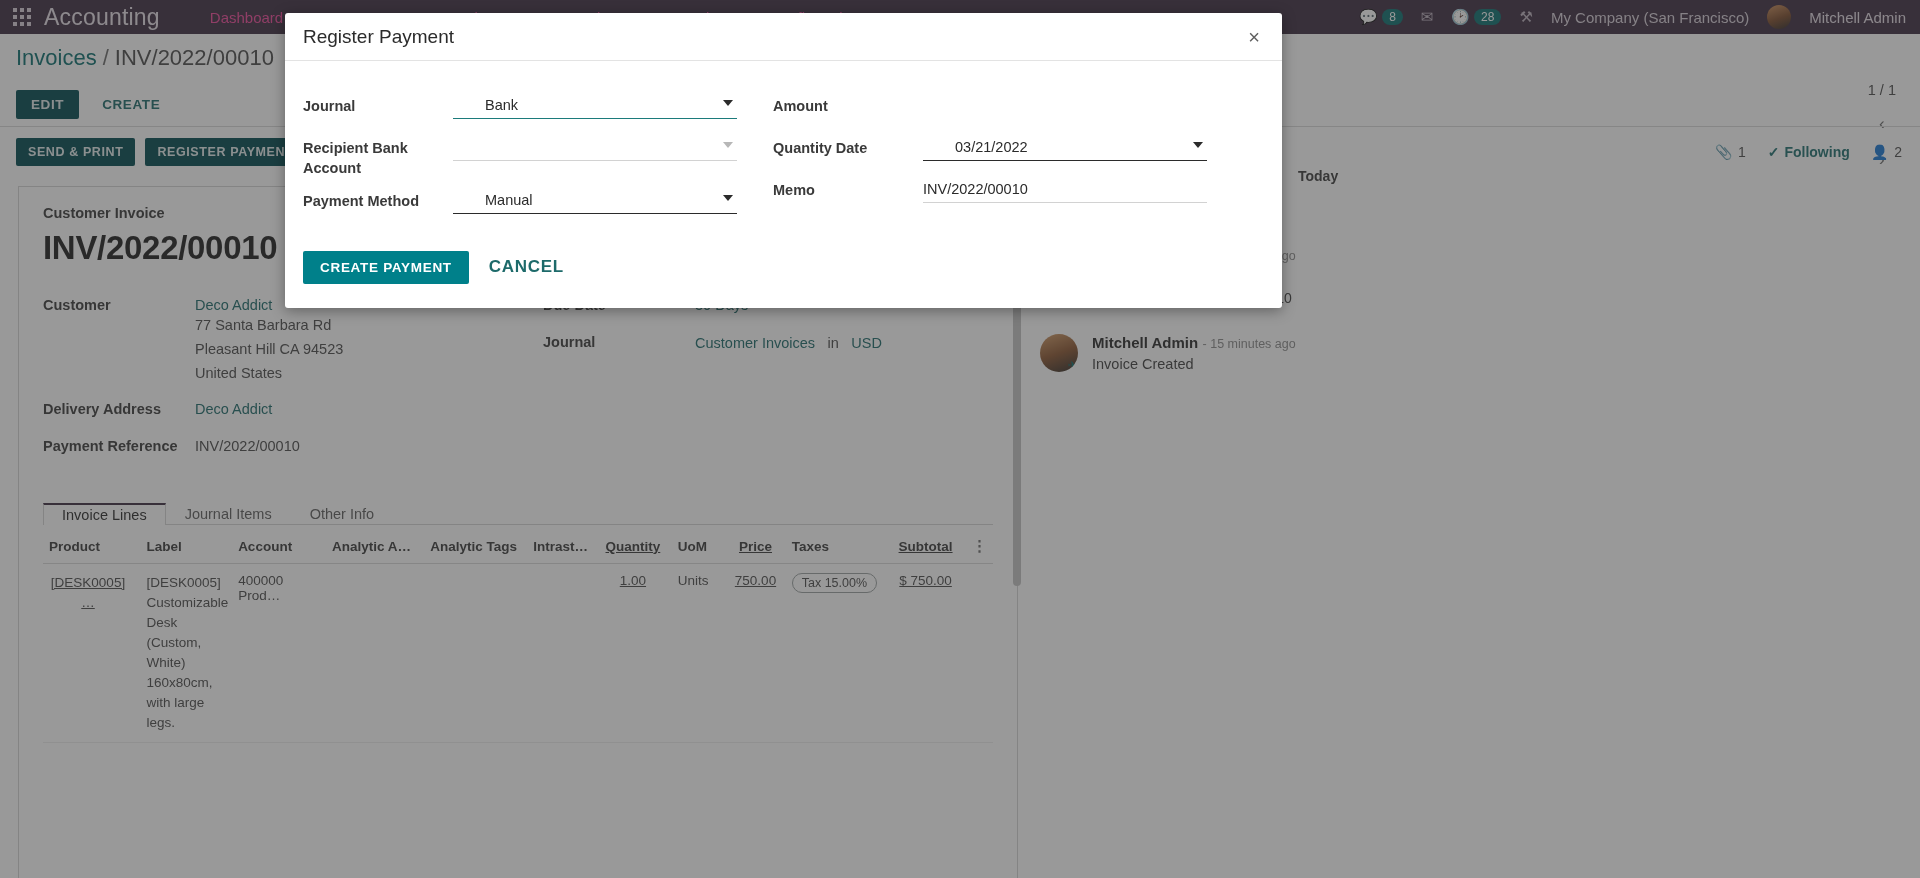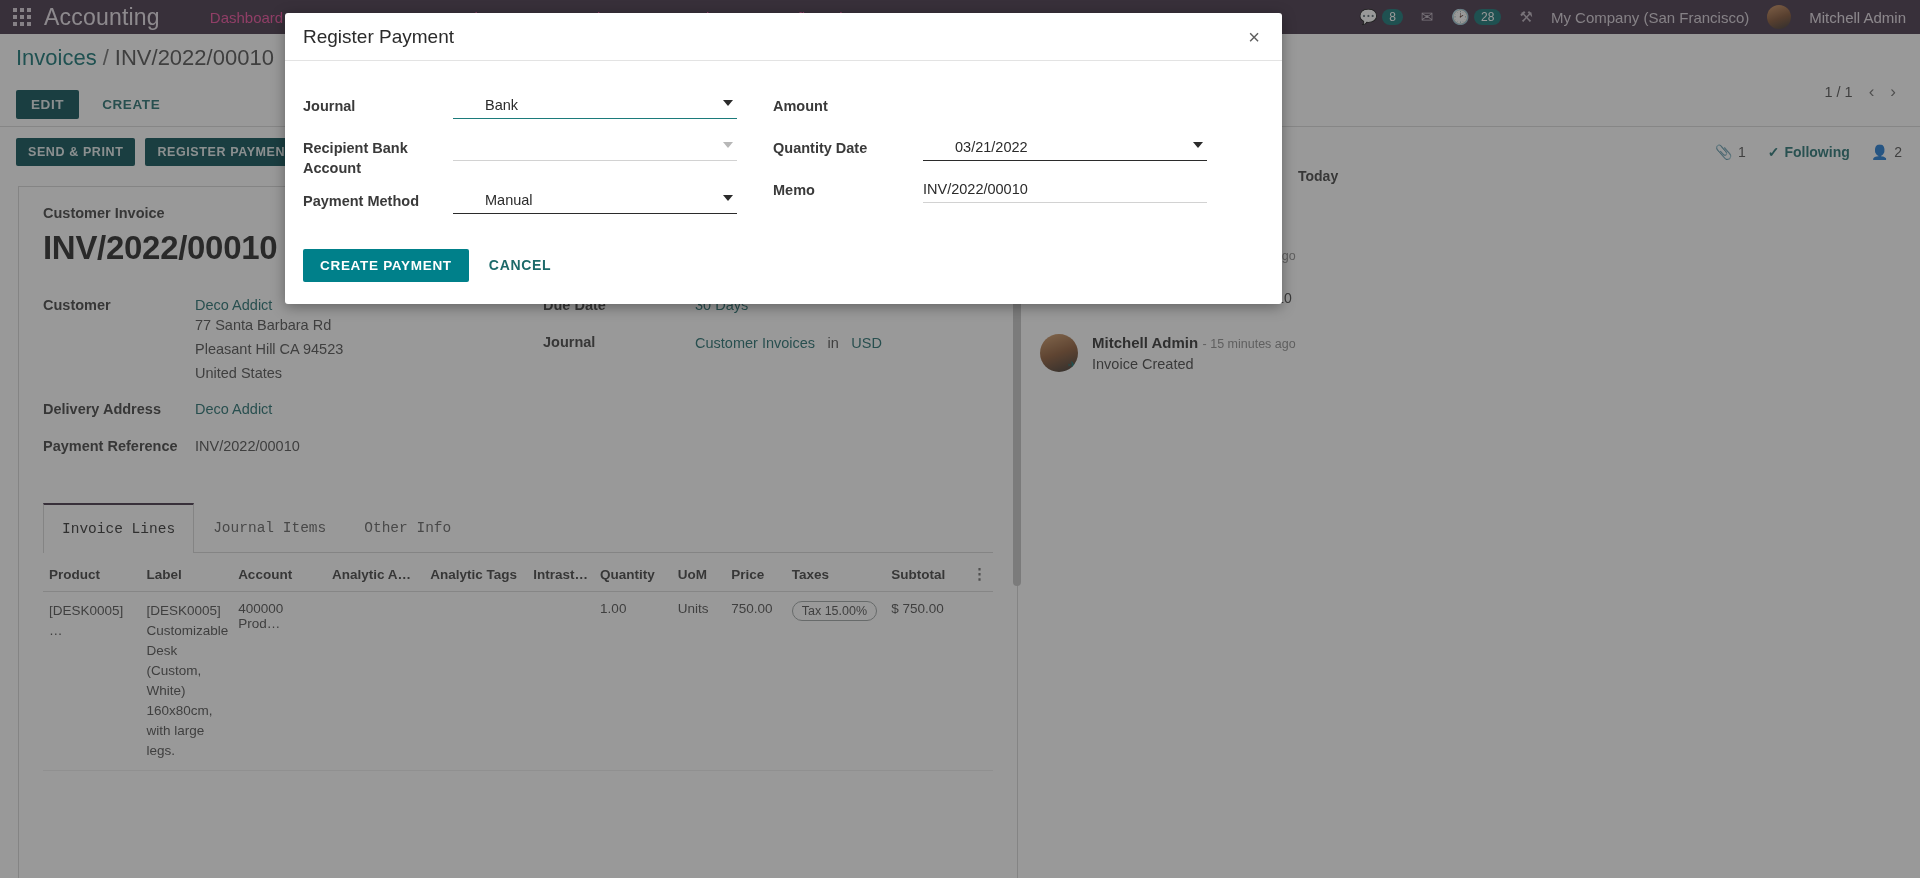--- a/index.html
+++ b/index.html
@@ -100,35 +100,35 @@
   .frow { display: flex; align-items: flex-start; margin-bottom: 16px; min-height: 21px; }
   .flabel { width: 152px; font-size: 14.5px; font-weight: 700; color: #3a3a3a; flex-shrink: 0; }
   .fval { font-size: 14.5px; color: #4a4a4a; }
   .fval.link { color: #1d6a6a; }
   .addr-line { font-size: 14.5px; color: #4a4a4a; line-height: 24px; }
 
   .tabs-row {
     display: flex; margin-top: 28px; border-bottom: 1px solid #d5d5d5;
   }
   .tab {
-    font-size: 14.5px; color: #5d5d5d; padding: 16px 18px;
-    border: 1px solid transparent; border-bottom: none; margin-bottom: -1px; font-family: Liberation Mono, monospace;
+    font-size: 14.5px; color: #5d5d5d; padding: 2px 18px;
+    border: 1px solid transparent; border-bottom: none; margin-bottom: -1px;
   }
   .tab.active {
     color: #2b2b2b; background: #fff;
     border-color: #d5d5d5; border-top: 2px solid #3d2c40;
   }
 
   table.lines { width: 100%; border-collapse: collapse; margin-top: 4px; }
   table.lines th {
     font-size: 13.5px; color: #3a3a3a; font-weight: 700;
     padding: 8px 6px; text-align: left; border-bottom: 1px solid #d9d9d9;
     white-space: nowrap;
   }
-  table.lines th.num, table.lines td.num { text-align: left; }
+  table.lines th.num, table.lines td.num { text-align: center; text-decoration: underline; }
   table.lines td {
     font-size: 13.5px; color: #4a4a4a; padding: 9px 6px;
     vertical-align: top; border-bottom: 1px solid #ececec;
   }
   .tax-pill {
     display: inline-block; border: 1px solid #9aa0a0; border-radius: 11px;
     padding: 2px 9px; font-size: 12.5px; color: #4a4a4a; white-space: nowrap;
   }
   .opts-dots { color: #6d6d6d; font-size: 15px; }
   .cell-wrap { max-width: 78px; line-height: 20px; }
@@ -153,21 +153,21 @@
     font-size: 11px; color: #0b6e6e;
   }
   .msg-body { flex: 1; }
   .msg-author { font-size: 15px; font-weight: 700; color: #2b2b2b; }
   .msg-time { font-size: 12.5px; color: #8a8a8a; }
   .msg-text { font-size: 14.5px; color: #3f3f3f; margin-top: 4px; }
   .msg-bullet { font-size: 14px; color: #3f3f3f; margin: 6px 0 0 26px; }
 
   .pager {
     position: absolute; top: 82px; right: 24px; display: flex;
-    align-items: center; gap: 16px; font-size: 14.5px; color: #4a4a4a;
+    align-items: center; gap: 16px; font-size: 14.5px; color: #4a4a4a; flex-direction: column;
   }
   .pager-arrow { color: #6a6a6a; font-size: 17px; }
 
   
   #dim {
     position: absolute; inset: 0; background: rgba(51,51,51,.5);
   }
 
   
   #modal {
@@ -222,21 +222,21 @@
   .date-sel { width: 284px; }
 
   .modal-foot {
     padding: 12px 18px 22px 18px; display: flex; align-items: center; gap: 10px;
   }
   .btn-create {
     background: #00808a; color: #ffffff; font-size: 13.5px; font-weight: 700;
     letter-spacing: .7px; padding: 9px 17px; border: 0; border-radius: 2px;
   }
   .btn-cancel {
-    background: transparent; color: #1d6a6a; font-size: 14px;
+    background: transparent; color: #1d6a6a; font-size: 17px;
     font-weight: 700; letter-spacing: .7px; padding: 9px 10px; border: 0;
   }
 </style>
 </head>
 <body>
 
 <div id="app">
 
   <div id="backdrop-app">
 

